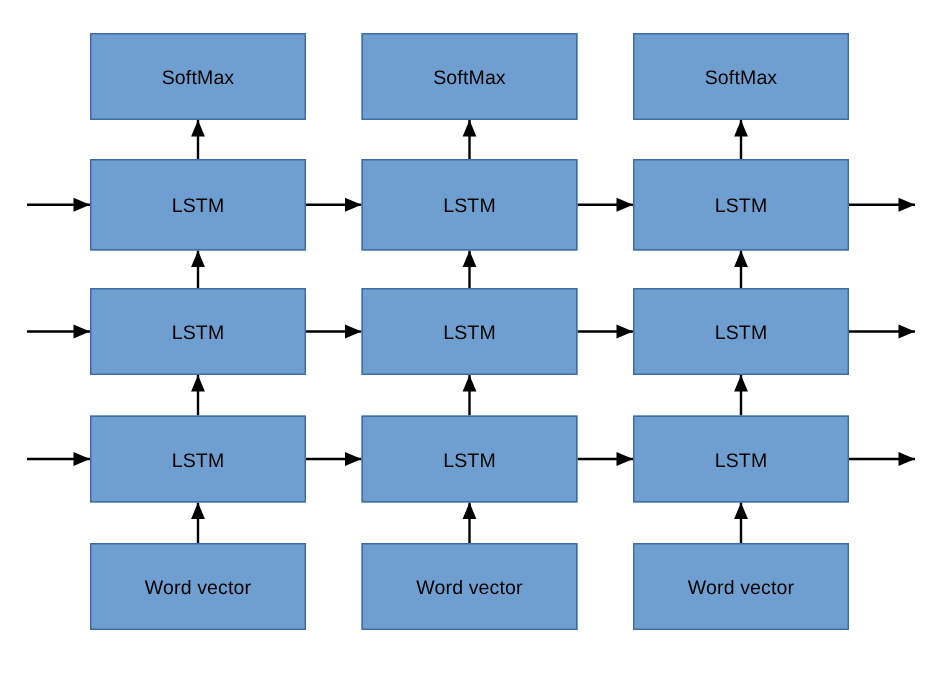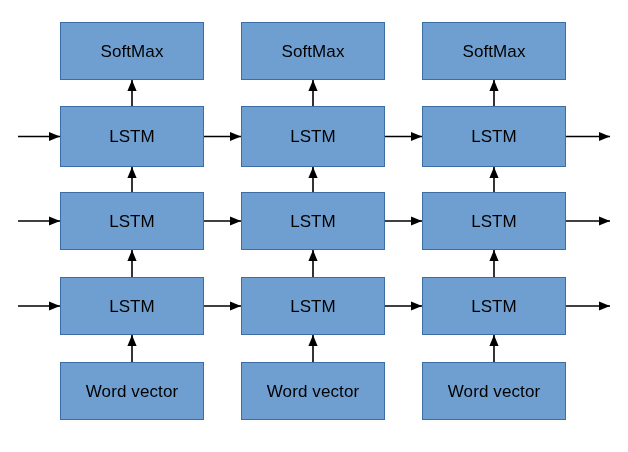--- a/index.html
+++ b/index.html
@@ -19,21 +19,21 @@
   }
   .node {
     position: absolute;
     box-sizing: border-box;
     background: #6f9fd0;
     border: 1px solid #3c6ea5;
     display: flex;
     align-items: center;
     justify-content: center;
     color: #000000;
-    font-size: 17px;
+    font-size: 13px;
     font-family: "Liberation Sans", sans-serif;
     line-height: 1;
     white-space: nowrap;
     letter-spacing: 0.1px;
   }
   .arrow-svg {
     position: absolute;
     left: 0;
     top: 0;
     width: 628px;

